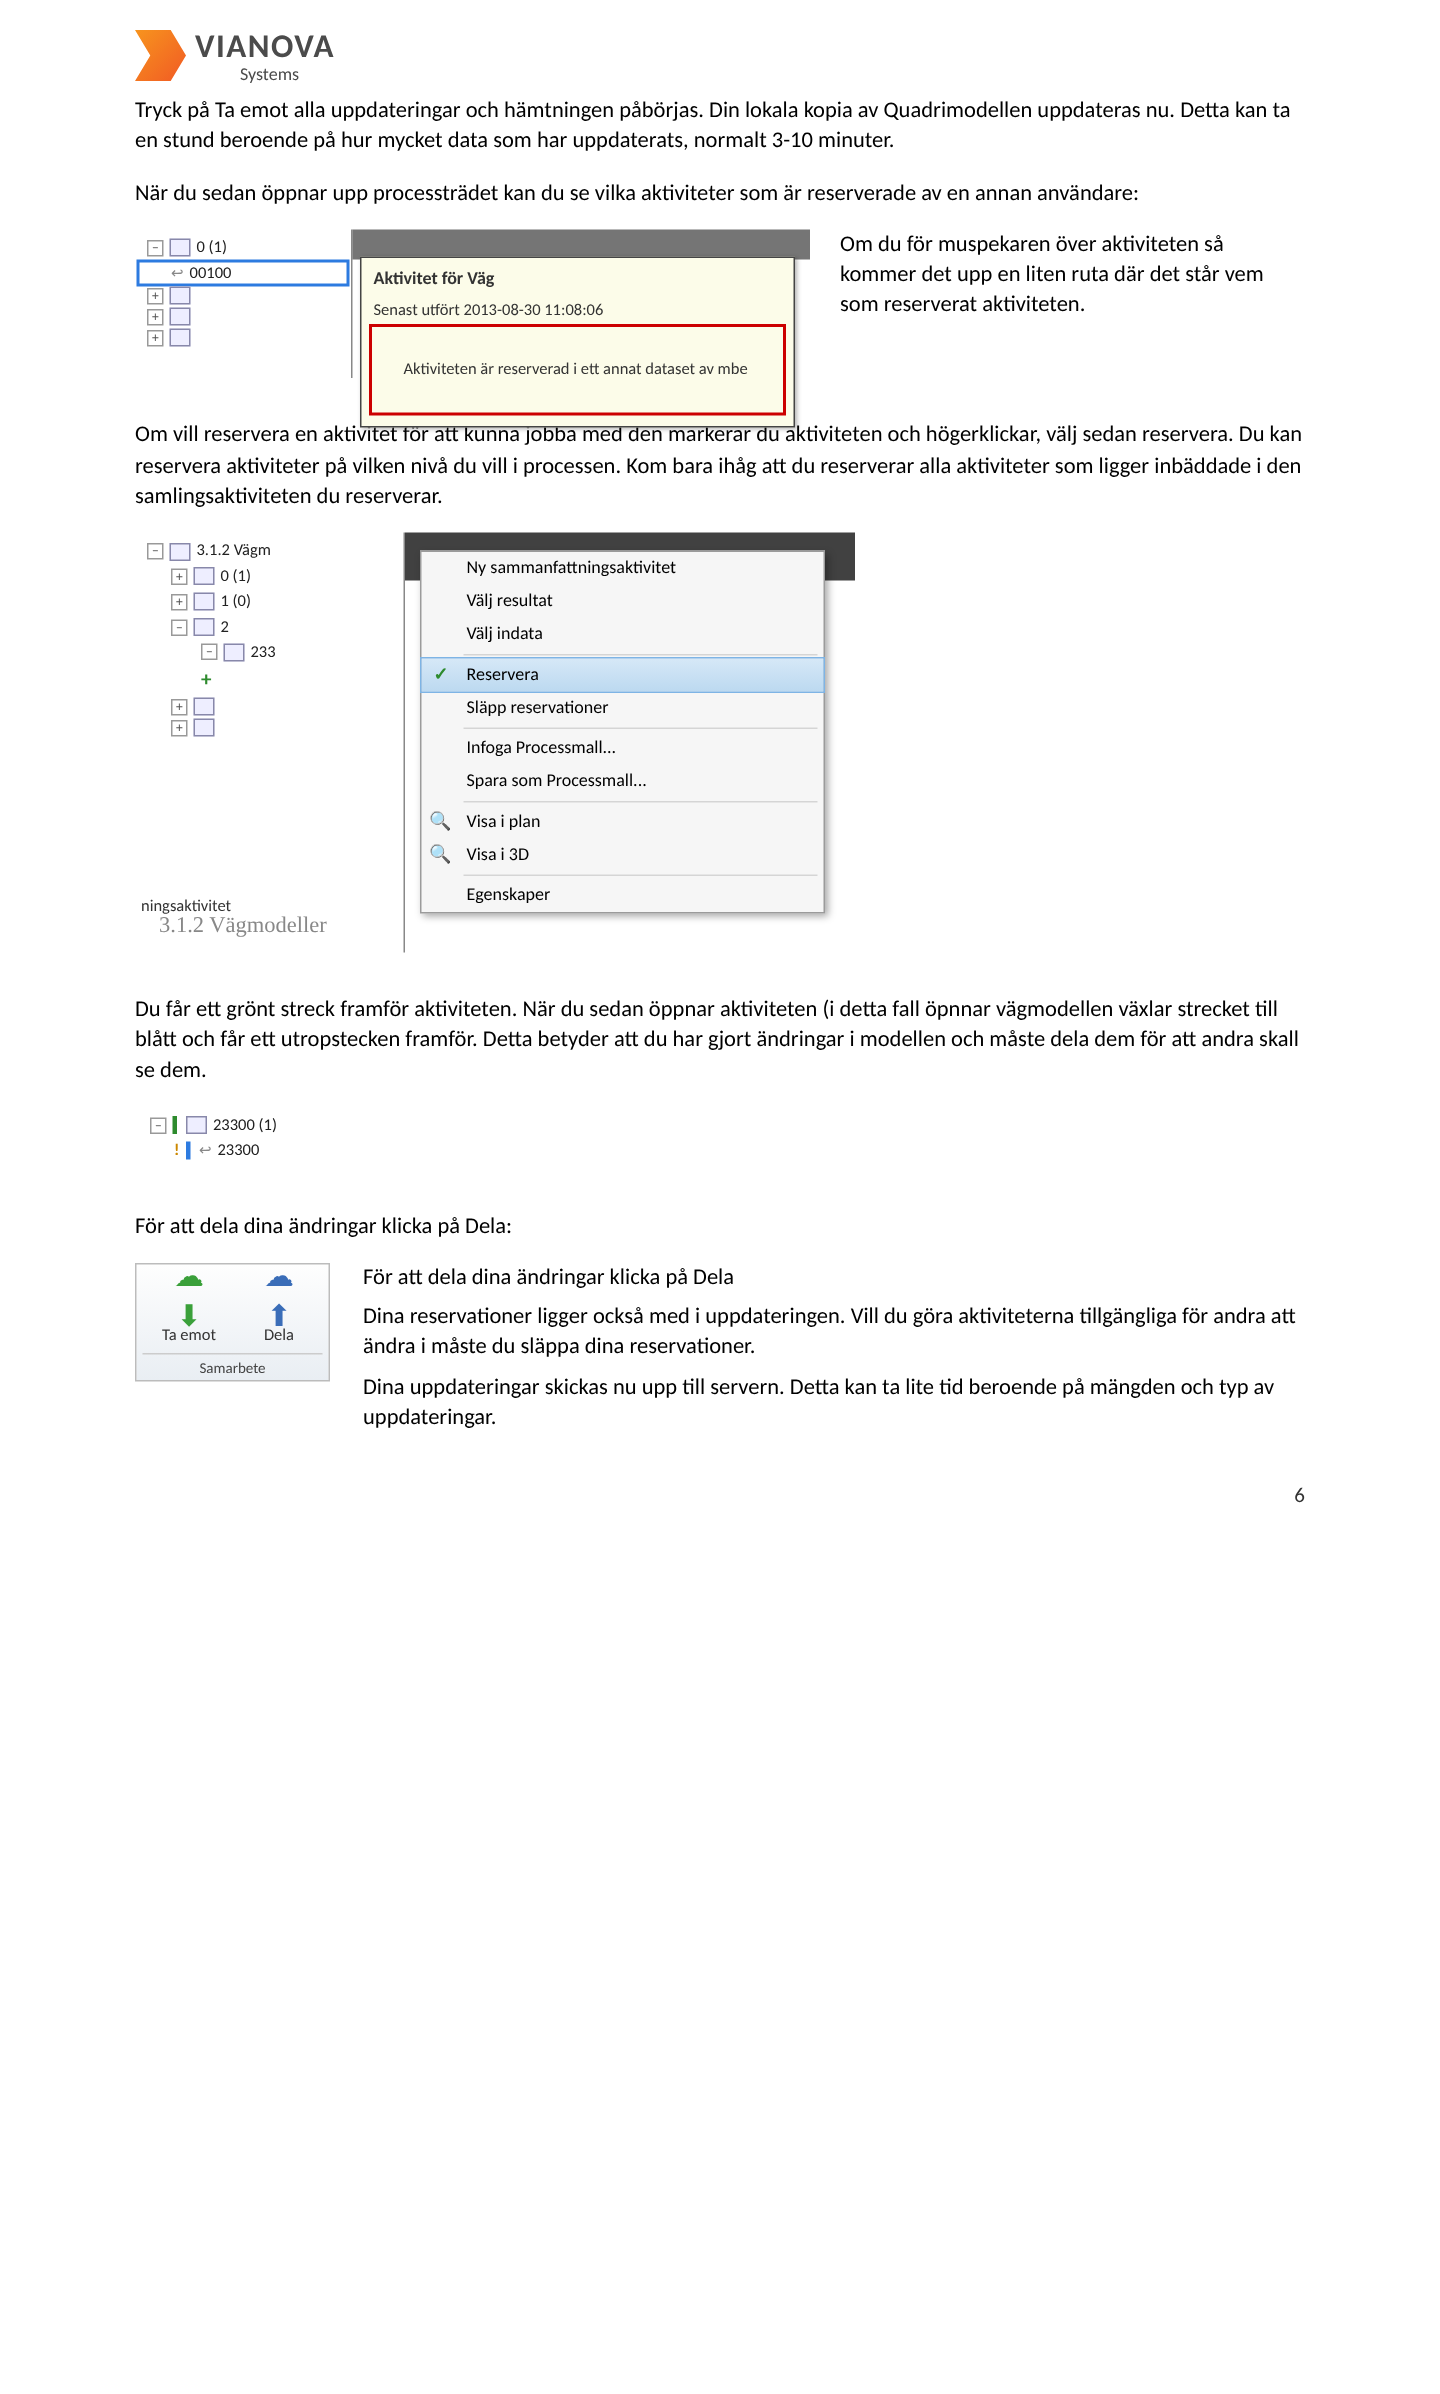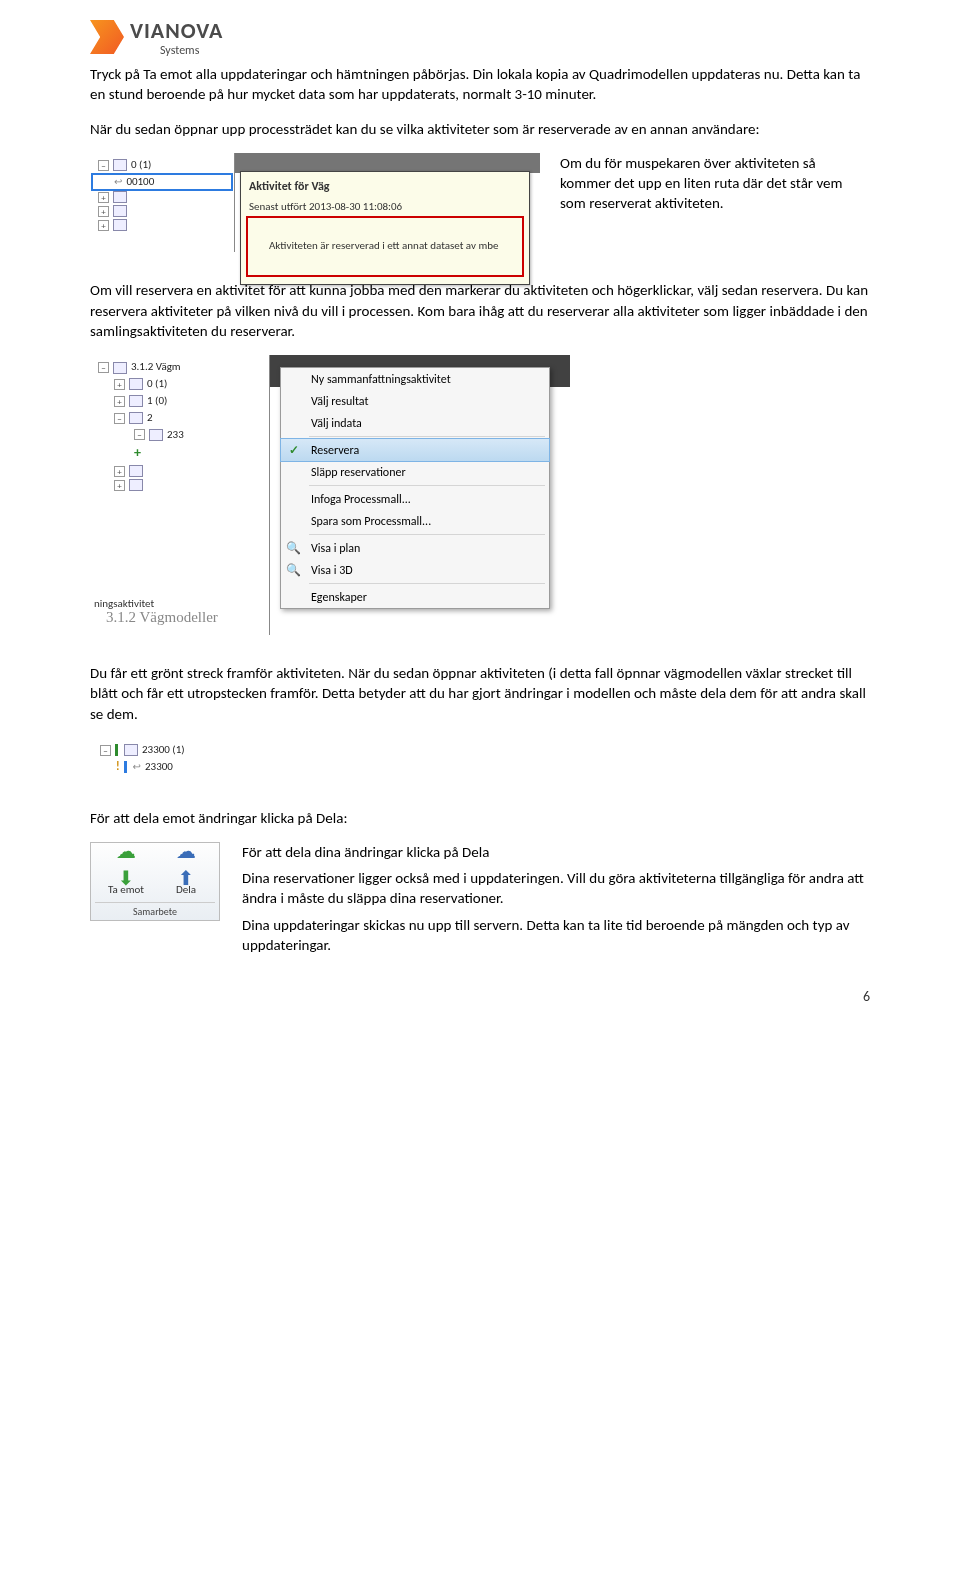--- a/index.html
+++ b/index.html
@@ -282,21 +282,21 @@
     </div>
     <div class="tree-row indent1">
       <span style="color:#c80;font-weight:bold;">!</span>
       <span class="blue-bar"></span>
       <span style="color:#888;font-size:10px;">↩</span>
       <span class="tree-label">23300</span>
     </div>
   </div>
 
   <p class="para">
-    <span>För att dela emot ändringar klicka på </span><span class="bold">Dela</span><span>:</span>
+    <span>För att dela dina ändringar klicka på </span><span class="bold">Dela</span><span>:</span>
   </p>
 
   <div class="fig4-wrap">
     <div class="fig4">
       <div class="fig4-btns">
         <div class="rib-btn">
           <div class="rib-icon cloud-down">☁⬇</div>
           <div class="rib-label">Ta emot</div>
         </div>
         <div class="rib-btn">

